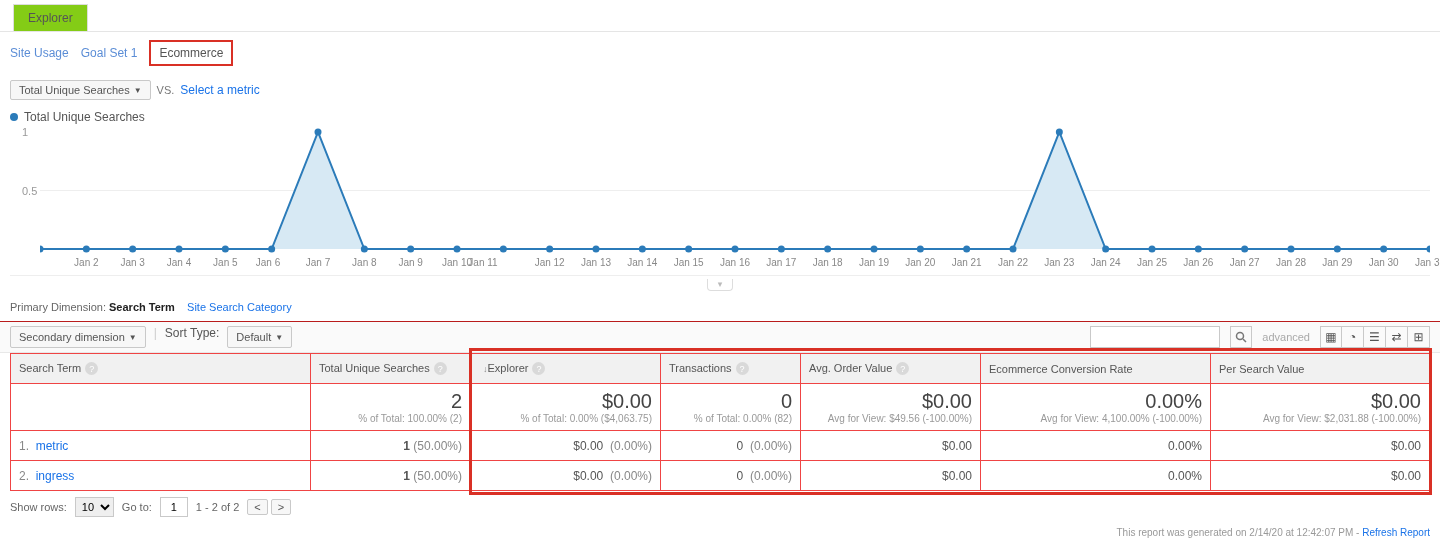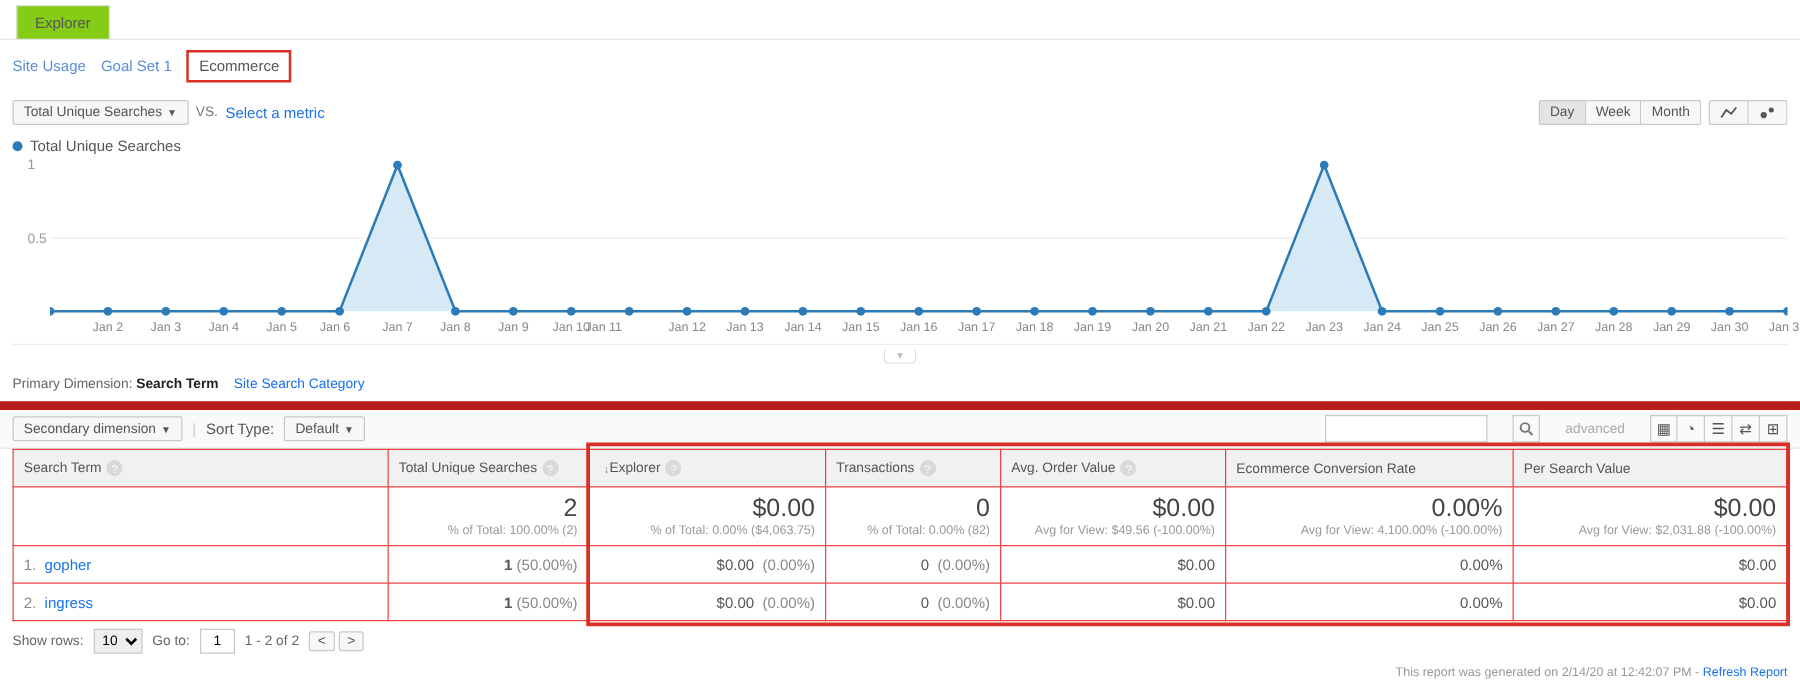--- a/index.html
+++ b/index.html
@@ -70,26 +70,26 @@
   .xlabel { position: absolute; font-size: 10px; color: #888; transform: translateX(-50%); white-space: nowrap; }
   .page-handle { text-align: center; }
   .page-handle span {
     display: inline-block; border: 1px solid #ddd; border-top: none;
     color: #bbb; font-size: 9px; padding: 0 10px 1px 10px;
     border-radius: 0 0 4px 4px;
   }
   .prim-dim { padding: 10px 10px 8px 10px; font-size: 11px; color: #666; }
   .prim-dim b { color: #222; }
   .toolbar2 {
-    display: flex; align-items: center; padding: 4px 10px; gap: 8px;
-    border-top: 7px solid #b91c1c; border-bottom: 1px solid #e8e8e8;
+    display: flex; padding: 4px 10px; gap: 8px;
+    border-top: 1px solid #b91c1c; border-bottom: 1px solid #e8e8e8;
     background: #fafafa;
   }
   .toolbar2 .sep { color: #ccc; }
-  .search-wrap { margin-left: auto; display: flex; align-items: center; gap: 20px; }
+  .search-wrap { margin-left: auto; display: flex; align-items: center; gap: 10px; }
   .search-input {
     border: 1px solid #c9c9c9; height: 22px; width: 130px; padding: 0 4px;
   }
   .adv { color: #aaa; font-size: 11px; }
   .disp-btn { border: 1px solid #c9c9c9; width: 22px; height: 22px; display: inline-flex; align-items: center; justify-content: center; font-size: 12px; color: #555; cursor: pointer; }
   .disp-group { display: flex; }
   .disp-group .disp-btn + .disp-btn { border-left: none; }
 
   .table-area { position: relative; margin: 0 10px; }
   .tbl { width: 100%; border-collapse: collapse; table-layout: fixed; }
@@ -142,40 +142,20 @@
 </div>
 
 <div class="row-controls">
   <span class="btn">
     <span>Total Unique Searches</span>
       <span class="caret">▼</span>
   </span>
   <span class="vs-txt">VS.</span>
   <span class="link">Select a metric</span>
 
-  <div class="right-controls">
-    <div class="btn-group">
-      <span class="btn selected">Day</span>
-      <span class="btn">Week</span>
-      <span class="btn">Month</span>
-    </div>
-    <div class="btn-group">
-      <span class="btn">
-        <svg width="14" height="12" viewBox="0 0 14 12">
-            <polyline points="1,10 5,4 9,7 13,2" fill="none" stroke="#555" stroke-width="1.5"></polyline>
-          </svg>
-      </span>
-      <span class="btn">
-        <svg width="14" height="12" viewBox="0 0 14 12">
-            <circle cx="4" cy="8" r="2.5" fill="#555"></circle>
-            <circle cx="10" cy="4" r="2" fill="#555"></circle>
-          </svg>
-      </span>
-    </div>
-  </div>
 </div>
 
 <div class="legend">
   <span class="dot"></span>
   <span>Total Unique Searches</span>
 </div>
 
 <div class="chart-wrap">
   <div class="ylabel" id="yl-1" style="top: 6px;">1</div>
   <div class="ylabel" id="yl-05" style="top: 64.5px;">0.5</div>
@@ -314,21 +294,21 @@
       <tr class="sum-row">
         <td></td>
         <td><span class="sum-big">2</span><span class="sum-sub">% of Total: 100.00% (2)</span></td>
         <td><span class="sum-big">$0.00</span><span class="sum-sub">% of Total: 0.00% ($4,063.75)</span></td>
         <td><span class="sum-big">0</span><span class="sum-sub">% of Total: 0.00% (82)</span></td>
         <td><span class="sum-big">$0.00</span><span class="sum-sub">Avg for View: $49.56 (-100.00%)</span></td>
         <td><span class="sum-big">0.00%</span><span class="sum-sub">Avg for View: 4,100.00% (-100.00%)</span></td>
         <td><span class="sum-big">$0.00</span><span class="sum-sub">Avg for View: $2,031.88 (-100.00%)</span></td>
       </tr>
       <tr class="data-row">
-        <td class="first"><span class="muted">1.</span>&nbsp;&nbsp;<span class="link">gopher</span></td>
+        <td class="first"><span class="muted">1.</span>&nbsp;&nbsp;<span class="link">metric</span></td>
         <td><b>1</b>&nbsp;<span class="muted">(50.00%)</span></td>
         <td><span>$0.00</span>&nbsp;&nbsp;<span class="muted">(0.00%)</span></td>
         <td><span>0</span>&nbsp;&nbsp;<span class="muted">(0.00%)</span></td>
         <td>$0.00</td>
         <td>0.00%</td>
         <td>$0.00</td>
       </tr>
       <tr class="data-row">
         <td class="first"><span class="muted">2.</span>&nbsp;&nbsp;<span class="link">ingress</span></td>
         <td><b>1</b>&nbsp;<span class="muted">(50.00%)</span></td>

